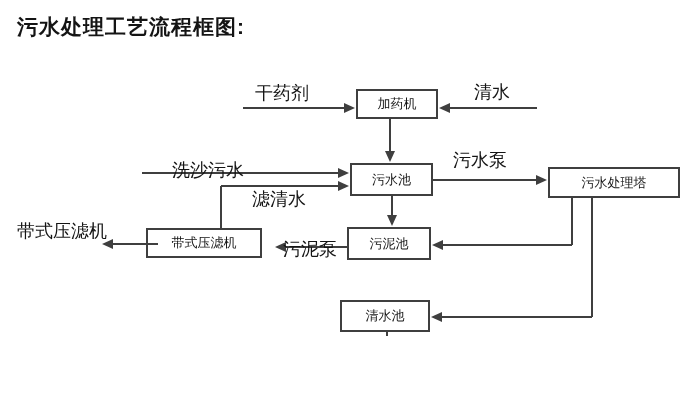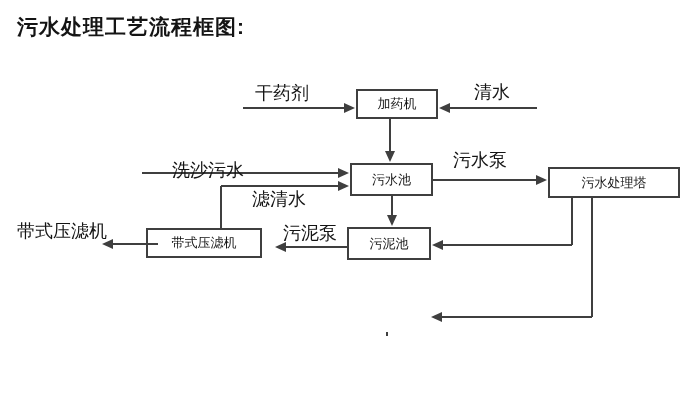--- a/index.html
+++ b/index.html
@@ -41,20 +41,23 @@
   </div>
   <div class="node" style="left:347px;top:227px;width:84px;height:33px">
     <span>污泥池</span>
   </div>
   <div class="node" style="left:548px;top:167px;width:132px;height:31px">
     <span>污水处理塔</span>
   </div>
   <div class="node" style="left:146px;top:228px;width:116px;height:30px">
     <span>带式压滤机</span>
   </div>
+  <div class="node" style="left:340px;top:300px;width:90px;height:32px">
+    <span>清水池</span>
+  </div>
 
   <div class="hline" style="left:243px;top:107px;width:101px"></div>
   <div class="arr arr-r" style="left:344px;top:103px"></div>
   <div class="lbl" style="left:255px;top:84px">干药剂</div>
 
   <div class="hline" style="left:450px;top:107px;width:87px"></div>
   <div class="arr arr-l" style="left:439px;top:103px"></div>
   <div class="lbl" style="left:474px;top:83px">清水</div>
 
   <div class="vline" style="left:389px;top:119px;height:32px"></div>
@@ -75,21 +78,21 @@
 
   <div class="vline" style="left:391px;top:196px;height:19px"></div>
   <div class="arr arr-d" style="left:387px;top:215px"></div>
 
   <div class="vline" style="left:571px;top:198px;height:47px"></div>
   <div class="hline" style="left:443px;top:244px;width:129px"></div>
   <div class="arr arr-l" style="left:432px;top:240px"></div>
 
   <div class="hline" style="left:286px;top:246px;width:61px"></div>
   <div class="arr arr-l" style="left:275px;top:242px"></div>
-  <div class="lbl" style="left:283px;top:224px">污泥泵</div>
+  <div class="lbl" style="left:283px;top:240px">污泥泵</div>
 
   <div class="hline" style="left:113px;top:243px;width:45px"></div>
   <div class="arr arr-l" style="left:102px;top:239px"></div>
   <div class="lbl" style="left:17px;top:222px">带式压滤机</div>
 
   <div class="vline" style="left:591px;top:198px;height:119px"></div>
   <div class="hline" style="left:442px;top:316px;width:150px"></div>
   <div class="arr arr-l" style="left:431px;top:312px"></div>
 
   <div class="vline" style="left:386px;top:332px;height:58px"></div>

